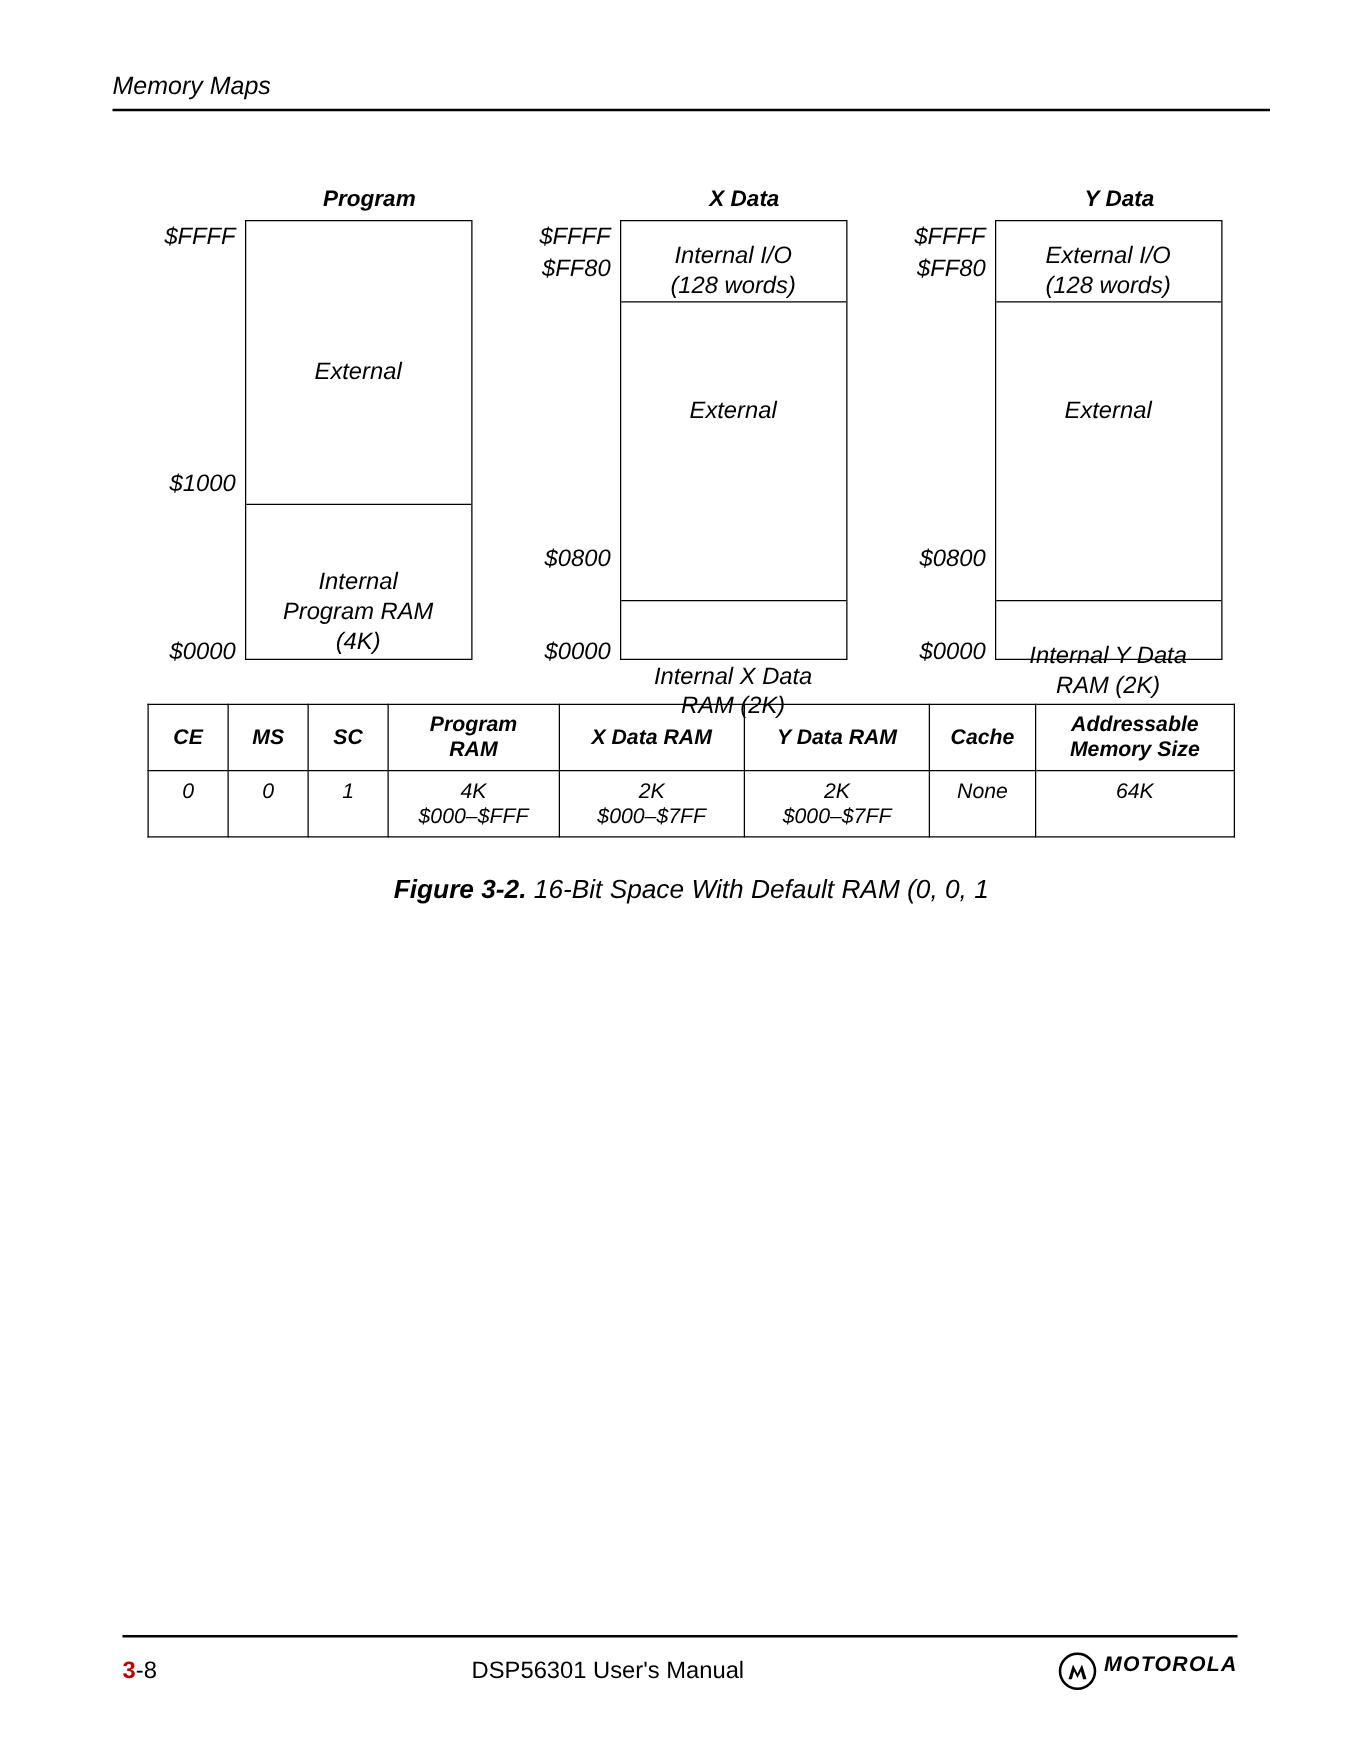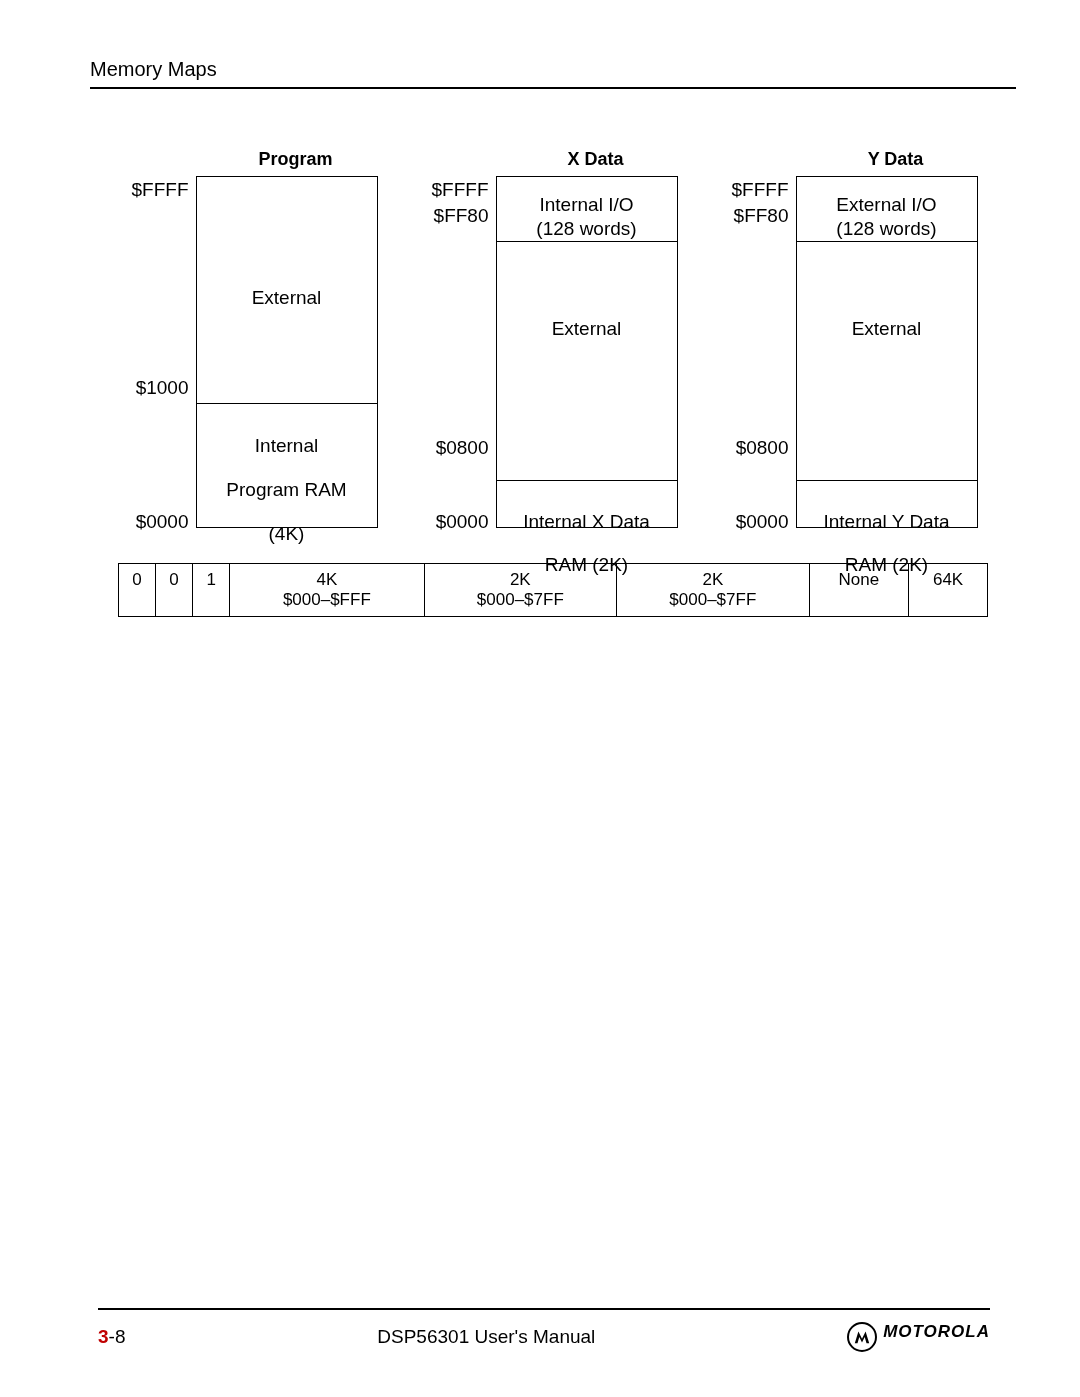--- a/index.html
+++ b/index.html
@@ -7,20 +7,21 @@
     padding: 0;
     font-family: Arial, Helvetica, sans-serif;
     background: #fff;
     color: #000;
     width: 1080px;
     height: 1397px;
     position: relative;
   }
   .page {
     padding: 58px 64px 0 90px;
+    font-style: italic;
   }
   .header-title {
     font-size: 20px;
     margin-bottom: 6px;
   }
   .hr-top {
     border: none;
     border-top: 2px solid #000;
     margin: 0 0 60px 0;
   }
@@ -51,21 +52,21 @@
     text-align: center;
     font-size: 19px;
     line-height: 1.25;
     display: flex;
     flex-direction: column;
     justify-content: center;
     align-items: center;
     border-bottom: 1.5px solid #000;
     margin-top: 16px;
   }
-  .seg:last-child { border-bottom: none; gap: 20px; }
+  .seg:last-child { border-bottom: none; }
   .addr {
     position: absolute;
     right: 217px;
     font-size: 19px;
     text-align: right;
     width: 80px;
   }
   
   .config-table {
     margin: 35px auto 0 auto;
@@ -178,35 +179,51 @@
     <div class="col">
       <div class="col-title">Y Data</div>
       <div class="box" style="height:350px;">
         <div class="seg" style="height:48px;">
           <span>External I/O</span>
           <span>(128 words)</span>
         </div>
         <div class="seg" style="height:222px;">
           <span style="margin-top:-80px;">External</span>
         </div>
-        <div class="seg" style="height:80px; justify-content:flex-end; padding-bottom:10px;">
+        <div class="seg" style="height:80px; padding-bottom:10px;">
           <span>Internal Y Data</span>
           <span>RAM (2K)</span>
         </div>
       </div>
       <div class="addr" style="top:30px;">$FFFF</div>
       <div class="addr" style="top:56px;">$FF80</div>
       <div class="addr" style="top:288px;">$0800</div>
       <div class="addr" style="top:362px;">$0000</div>
     </div>
 
   </div>
 
   <table class="config-table">
     <tbody>
+    <tr>
+      <th style="width:55px;">CE</th>
+      <th style="width:55px;">MS</th>
+      <th style="width:55px;">SC</th>
+      <th>
+        <span>Program</span><br>
+        <span>RAM</span>
+      </th>
+      <th>X Data RAM</th>
+      <th>Y Data RAM</th>
+      <th>Cache</th>
+      <th>
+        <span>Addressable</span><br>
+        <span>Memory Size</span>
+      </th>
+    </tr>
     <tr>
       <td style="vertical-align:top;">0</td>
       <td style="vertical-align:top;">0</td>
       <td style="vertical-align:top;">1</td>
       <td>
         <span>4K</span><br>
         <span>$000–$FFF</span>
       </td>
       <td>
         <span>2K</span><br>
@@ -215,20 +232,23 @@
       <td>
         <span>2K</span><br>
         <span>$000–$7FF</span>
       </td>
       <td style="vertical-align:top;">None</td>
       <td style="vertical-align:top;">64K</td>
     </tr>
   </tbody>
     </table>
 
+  <div class="figure-caption">
+    <b>Figure 3-2.</b><span> 16-Bit Space With Default RAM (0, 0, 1</span>
+  </div>
 </div>
 
 <div class="footer">
   <hr class="hr-bot">
   <div class="footer-row">
     <div class="page-num">
       <span class="chap">3</span><span>-8</span>
     </div>
     <div>DSP56301 User's Manual</div>
     <div class="brand">

